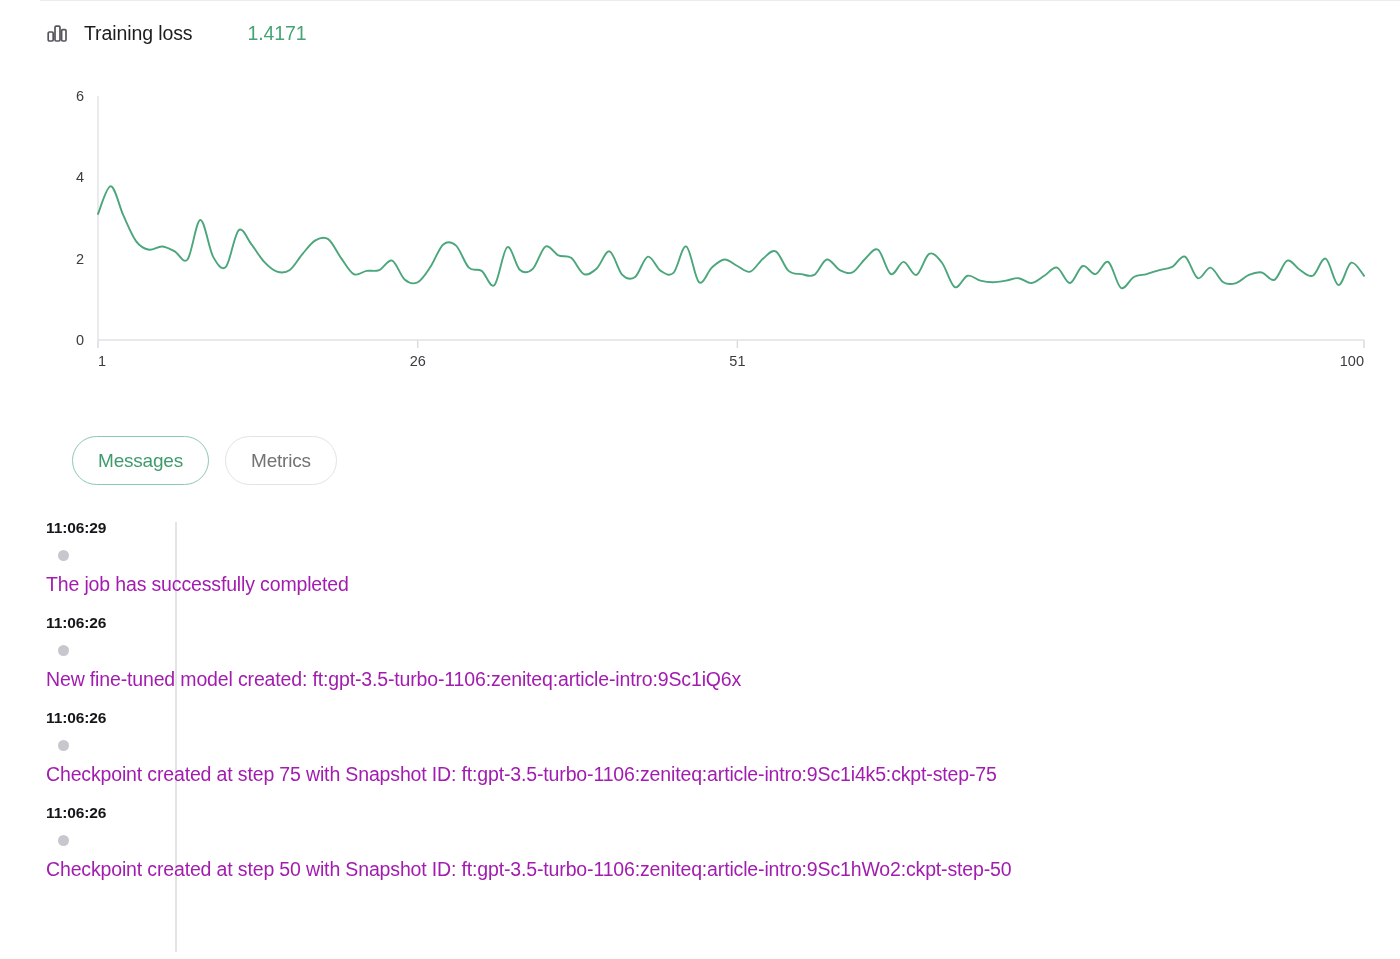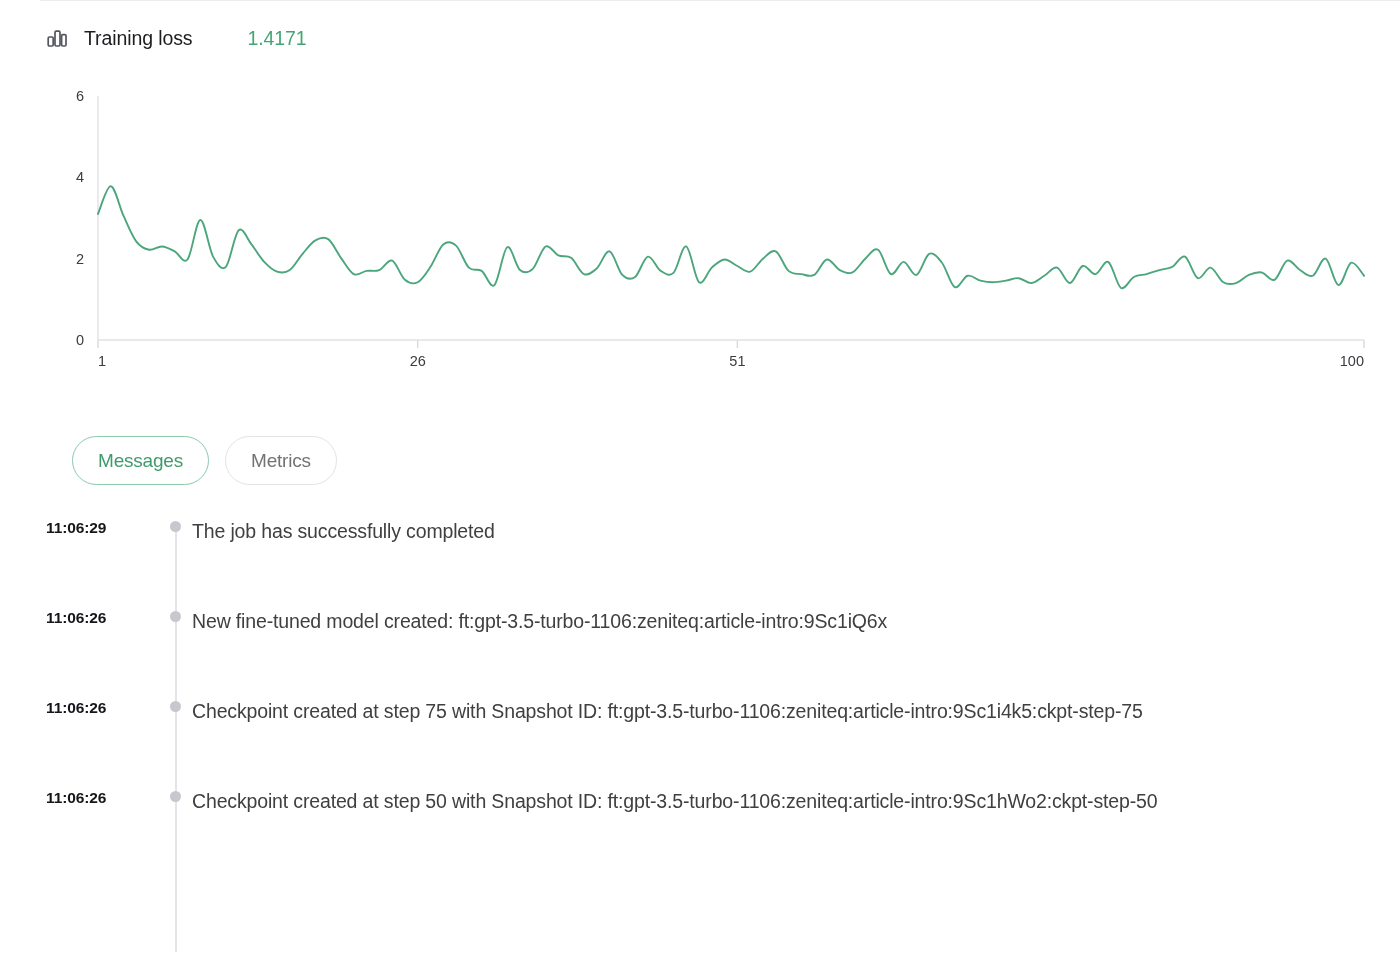--- a/index.html
+++ b/index.html
@@ -33,21 +33,20 @@
     height: 1px;
     background: #ececec;
   }
 
   
   .metric-header {
     position: absolute;
     left: 46px;
     top: 22px;
     display: flex;
-    align-items: center;
     height: 32px;
   }
   .metric-icon {
     width: 22px;
     height: 22px;
     display: block;
     flex: none;
   }
   .metric-title {
     margin-left: 16px;
@@ -147,20 +146,21 @@
     top: 14px;
     width: 2px;
     height: 430px;
     background: #e4e4e8;
   }
   .msg-row {
     position: relative;
     display: flex;
     align-items: flex-start;
     min-height: 90px;
+    flex-direction: column;
   }
   .msg-time {
     width: 112px;
     flex: none;
     padding-top: 11px;
     font-size: 15.5px;
     font-weight: bold;
     letter-spacing: -0.1px;
     color: #16161a;
     white-space: nowrap;
@@ -179,21 +179,21 @@
     background: #c7c7ce;
     display: block;
   }
   .msg-text {
     flex: 1;
     padding-top: 4px;
     padding-right: 60px;
     font-size: 19.5px;
     line-height: 38px;
     letter-spacing: -0.15px;
-    color: #404040;
+    color: #a21caf;
     word-break: break-word;
   }
 </style>
 </head>
 <body>
 
 <div class="page">
 
   <div class="top-divider"></div>
 

